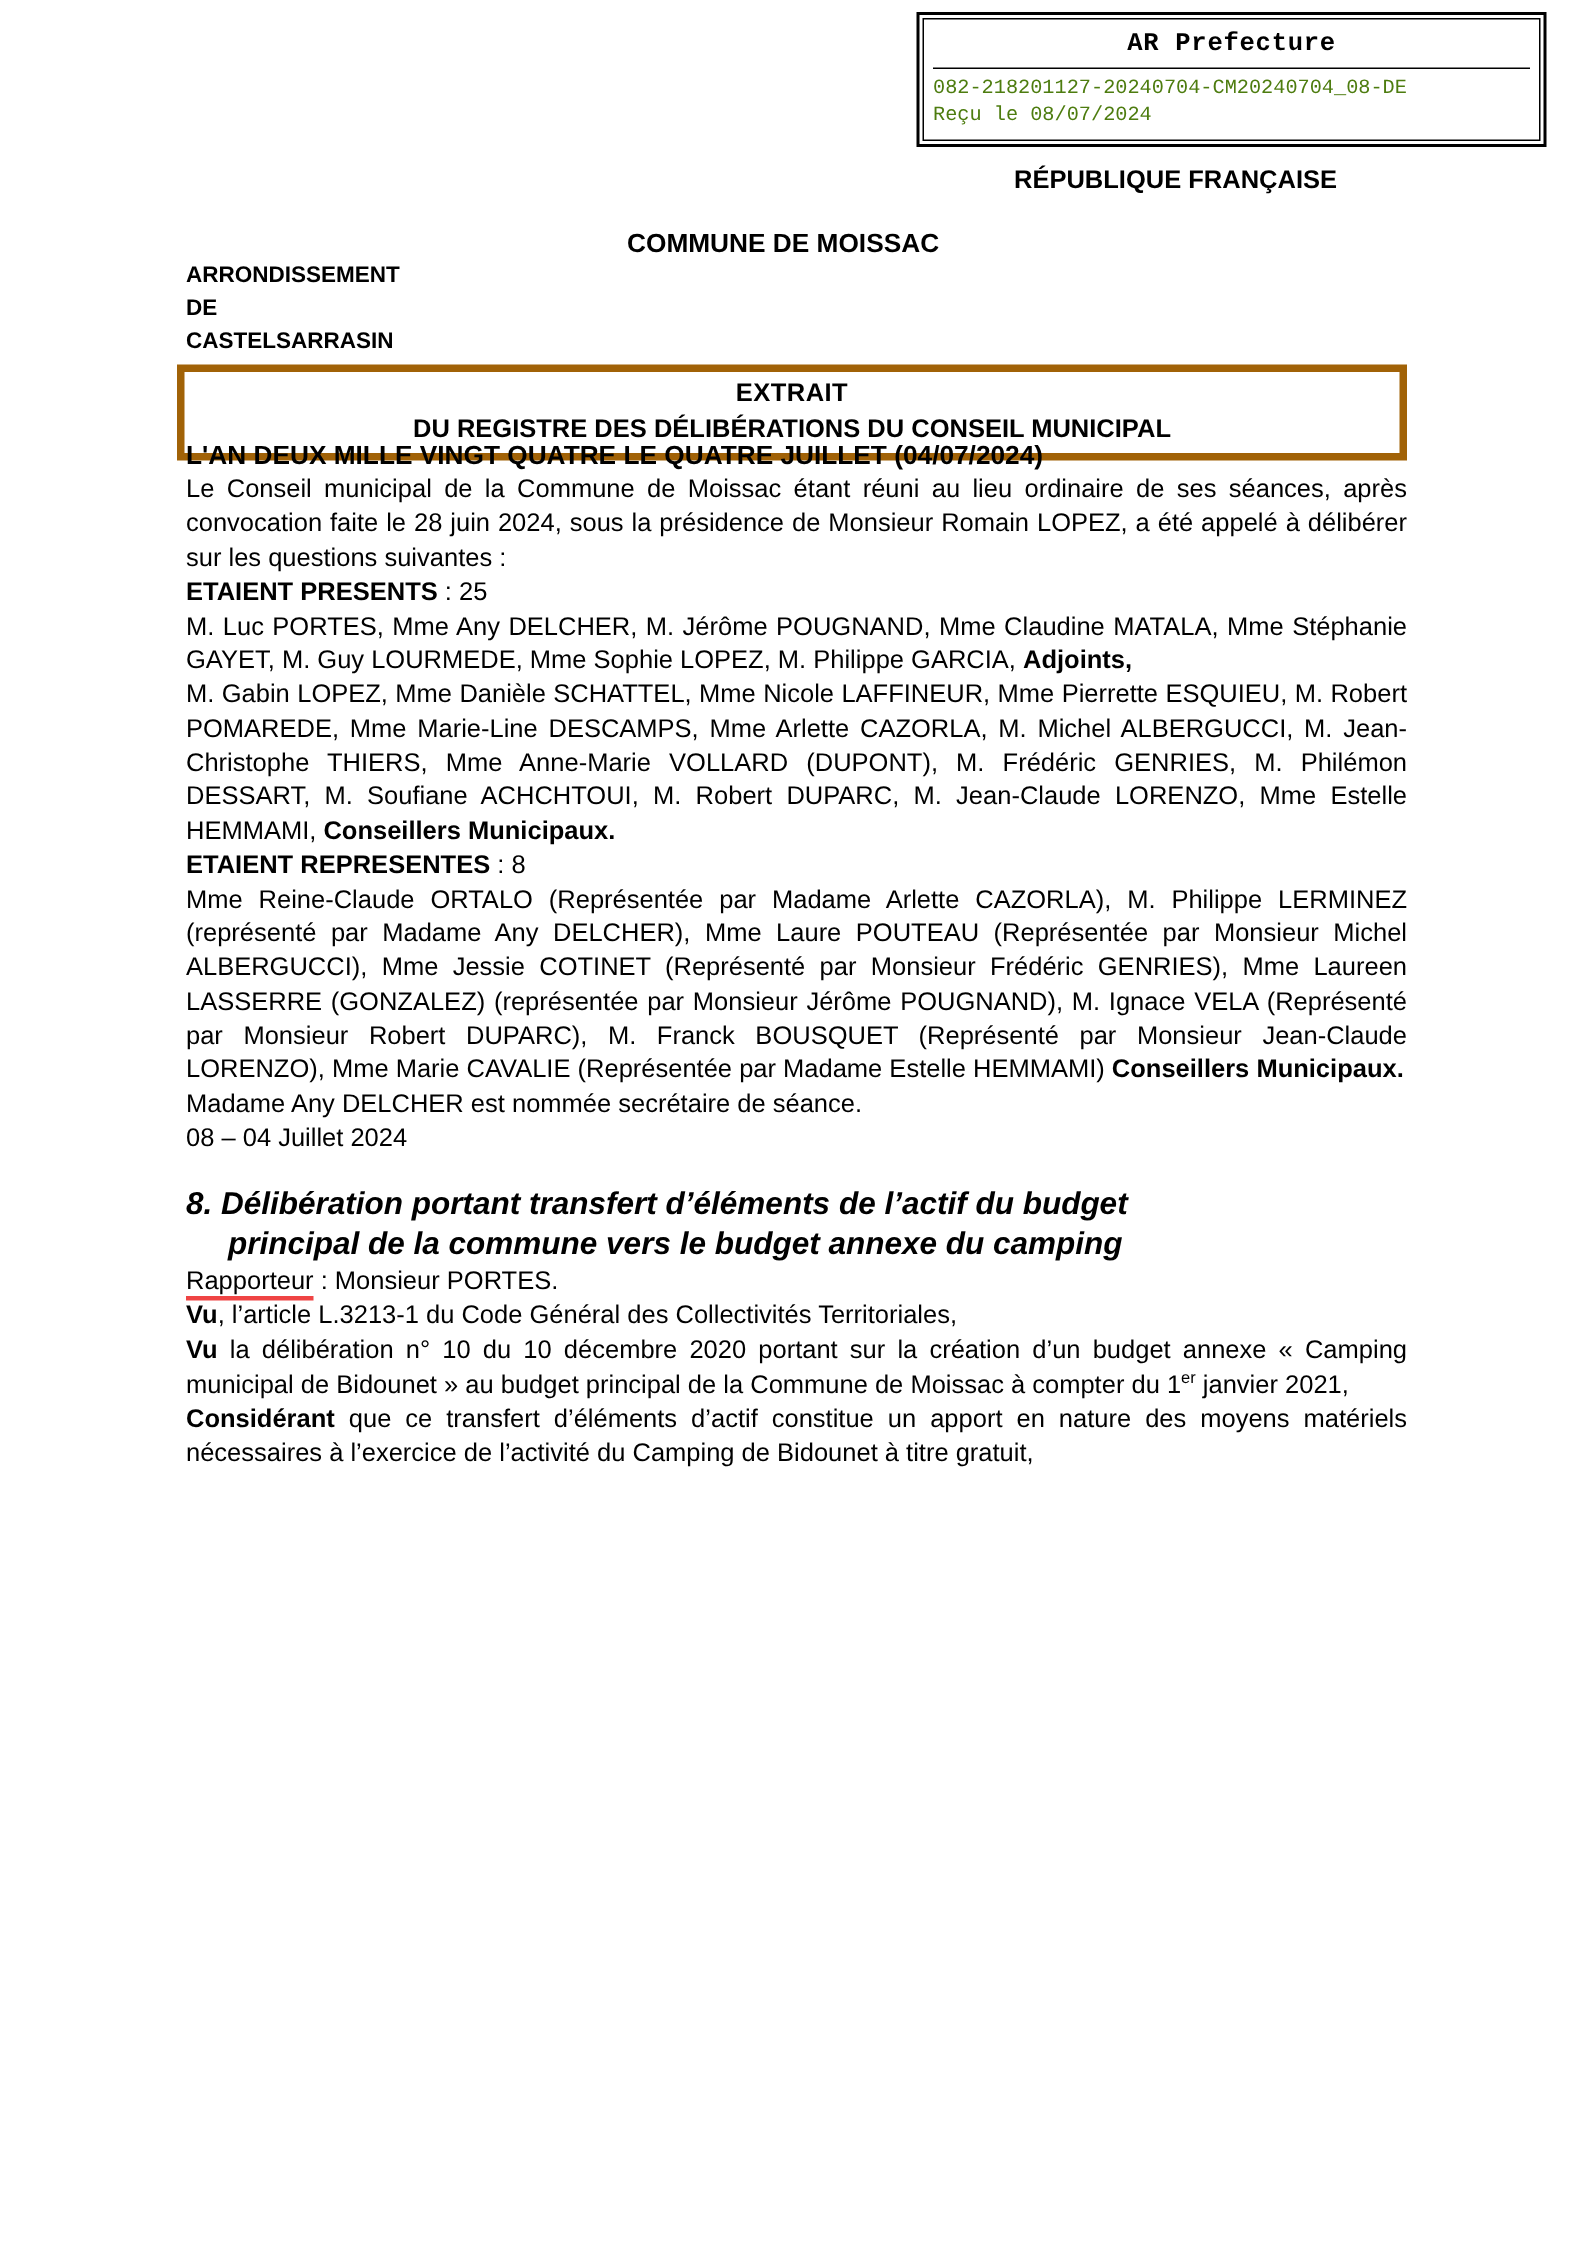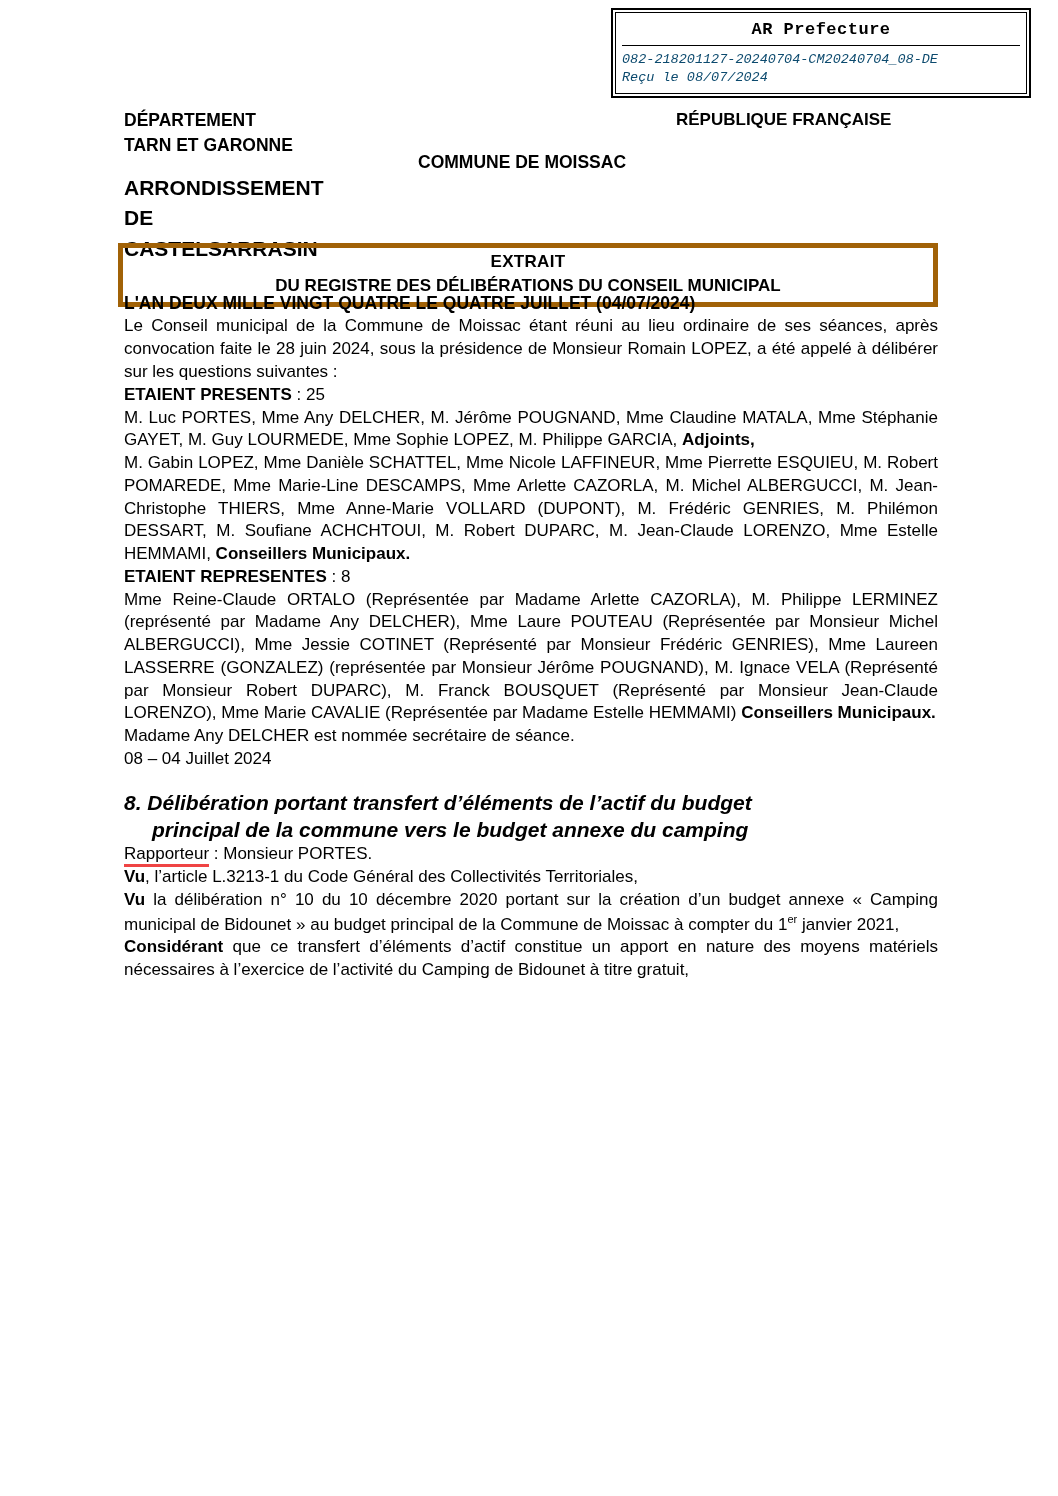--- a/index.html
+++ b/index.html
@@ -41,43 +41,42 @@
     font-weight: bold;
     font-size: 17px;
     letter-spacing: 0.5px;
     padding: 3px 0 6px 0;
     border-bottom: 1px solid #000;
   }
   .ar-line {
     font-family: "Liberation Mono", monospace;
     font-size: 13.5px;
     line-height: 1.35;
-    color: #0c4a6e;
+    color: #4d7c0f;
     white-space: nowrap;
-    font-style: italic;
   }
   .ar-lines {
     padding-top: 5px;
   }
 
   
   .dept {
     position: absolute;
     top: 108px;
     left: 124px;
     font-weight: bold;
     font-size: 17.5px;
     line-height: 1.45;
   }
   .arrond {
     position: absolute;
     top: 173px;
     left: 124px;
     font-weight: bold;
-    font-size: 21px;
+    font-size: 15px;
     line-height: 1.45;
   }
   .arrond .ctr {
     display: block;
     text-align: left;
     width: 196px;
   }
   .rf {
     position: absolute;
     top: 110px;
@@ -173,24 +172,20 @@
   <div class="ar-stamp">
     <div class="ar-stamp-inner">
       <div class="ar-title">AR Prefecture</div>
       <div class="ar-lines">
         <div class="ar-line">082-218201127-20240704-CM20240704_08-DE</div>
         <div class="ar-line">Reçu le 08/07/2024</div>
       </div>
     </div>
   </div>
 
-  <div class="dept">
-    <div>DÉPARTEMENT</div>
-    <div>TARN ET GARONNE</div>
-  </div>
 
   <div class="arrond">
     <div>ARRONDISSEMENT</div>
     <div class="ctr">DE</div>
     <div>CASTELSARRASIN</div>
   </div>
 
   <div class="rf">RÉPUBLIQUE FRANÇAISE</div>
 
   <div class="commune">COMMUNE DE MOISSAC</div>

